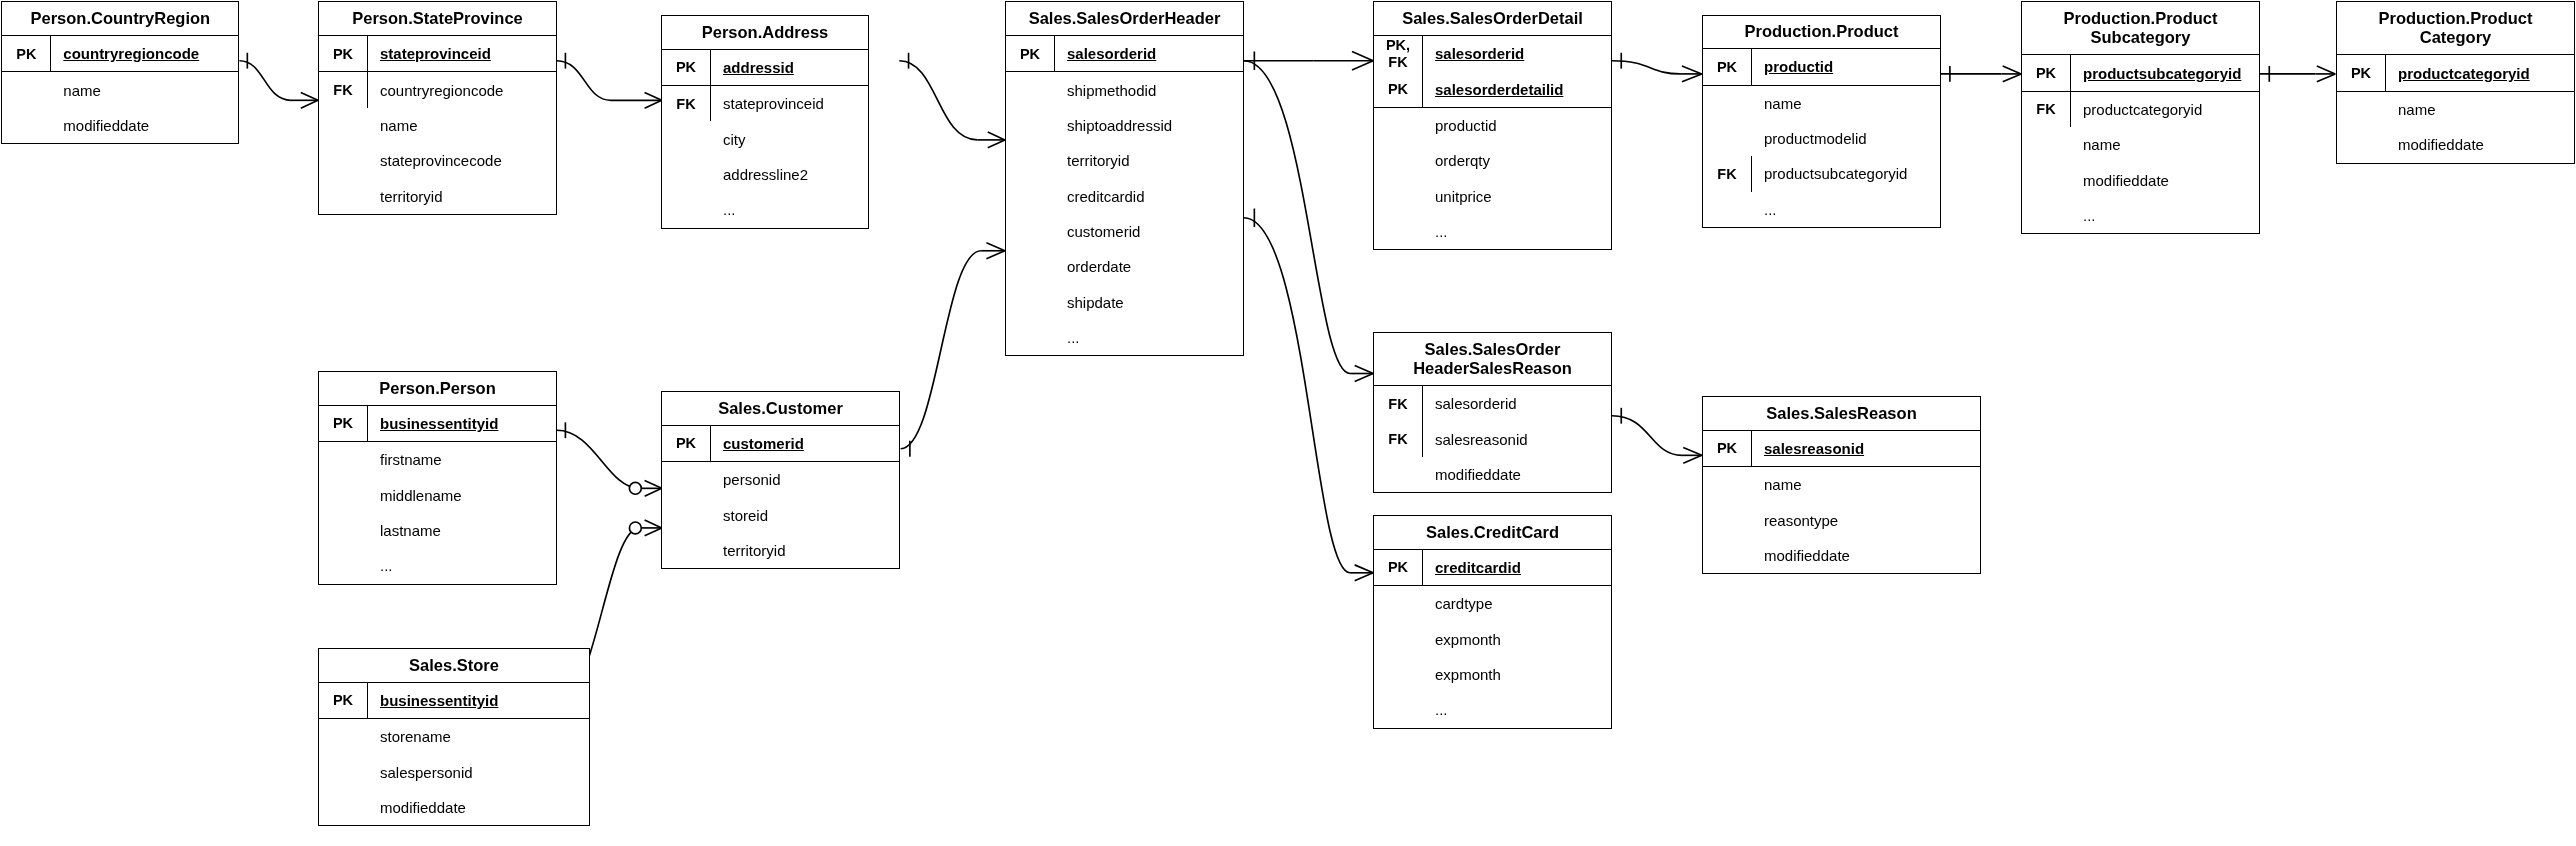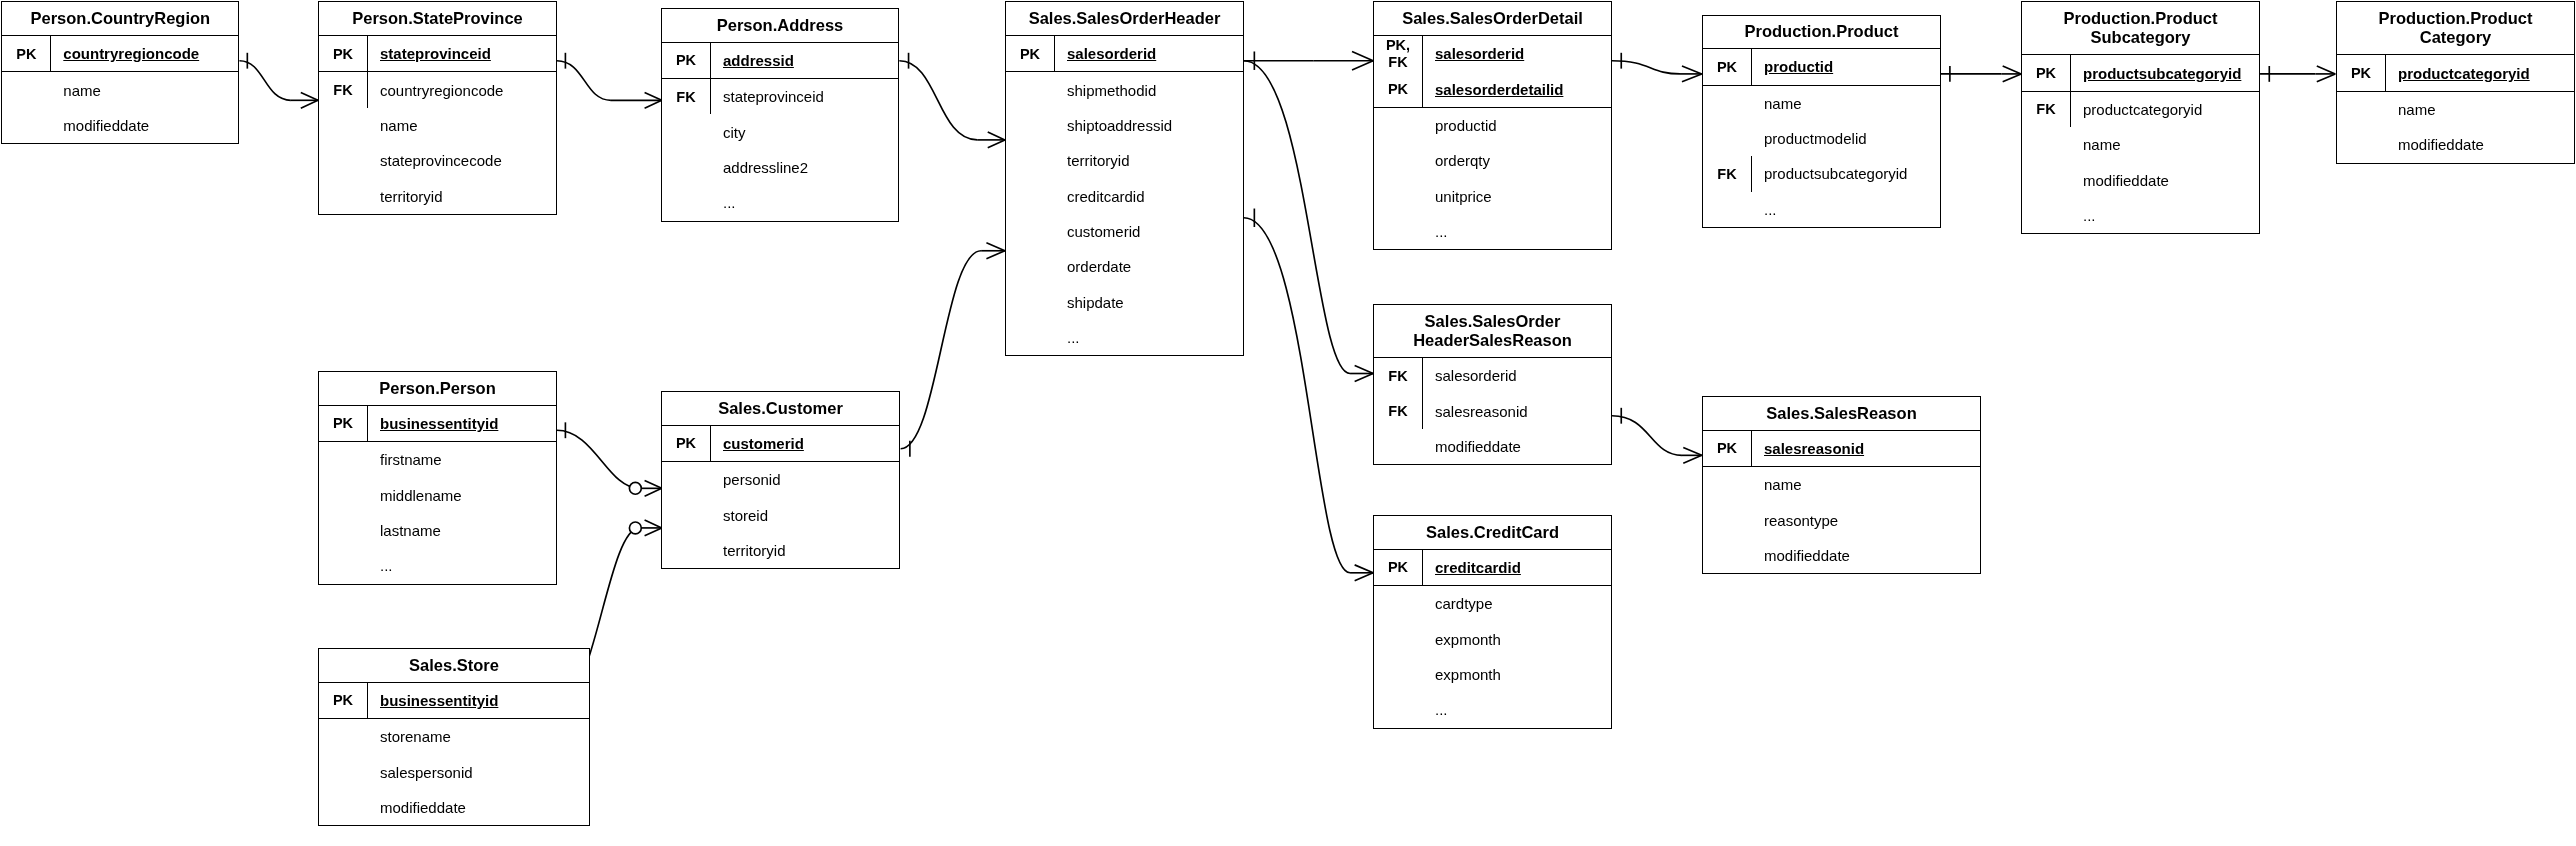--- a/index.html
+++ b/index.html
@@ -197,21 +197,21 @@
         <div class="keycell blank"></div>
         <div class="fieldcell">stateprovincecode</div>
       </div>
       <div class="row">
         <div class="keycell blank"></div>
         <div class="fieldcell">territoryid</div>
       </div>
     </div>
   </div>
 
-  <div class="entity" style="left:661px; top:8px; width:238px;">
+  <div class="entity" style="left:661px; top:15px; width:208px;">
     <div class="entity-title">Person.Address</div>
     <div class="rows">
       <div class="row sep">
         <div class="keycell">PK</div>
         <div class="fieldcell pk">addressid</div>
       </div>
       <div class="row">
         <div class="keycell">FK</div>
         <div class="fieldcell">stateprovinceid</div>
       </div>
@@ -368,21 +368,21 @@
         <div class="keycell blank"></div>
         <div class="fieldcell">name</div>
       </div>
       <div class="row">
         <div class="keycell blank"></div>
         <div class="fieldcell">modifieddate</div>
       </div>
     </div>
   </div>
 
-  <div class="entity" style="left:1373px; top:304px; width:239px;">
+  <div class="entity" style="left:1373px; top:332px; width:239px;">
     <div class="entity-title">Sales.SalesOrder
 HeaderSalesReason</div>
     <div class="rows">
       <div class="row">
         <div class="keycell">FK</div>
         <div class="fieldcell">salesorderid</div>
       </div>
       <div class="row">
         <div class="keycell">FK</div>
         <div class="fieldcell">salesreasonid</div>

